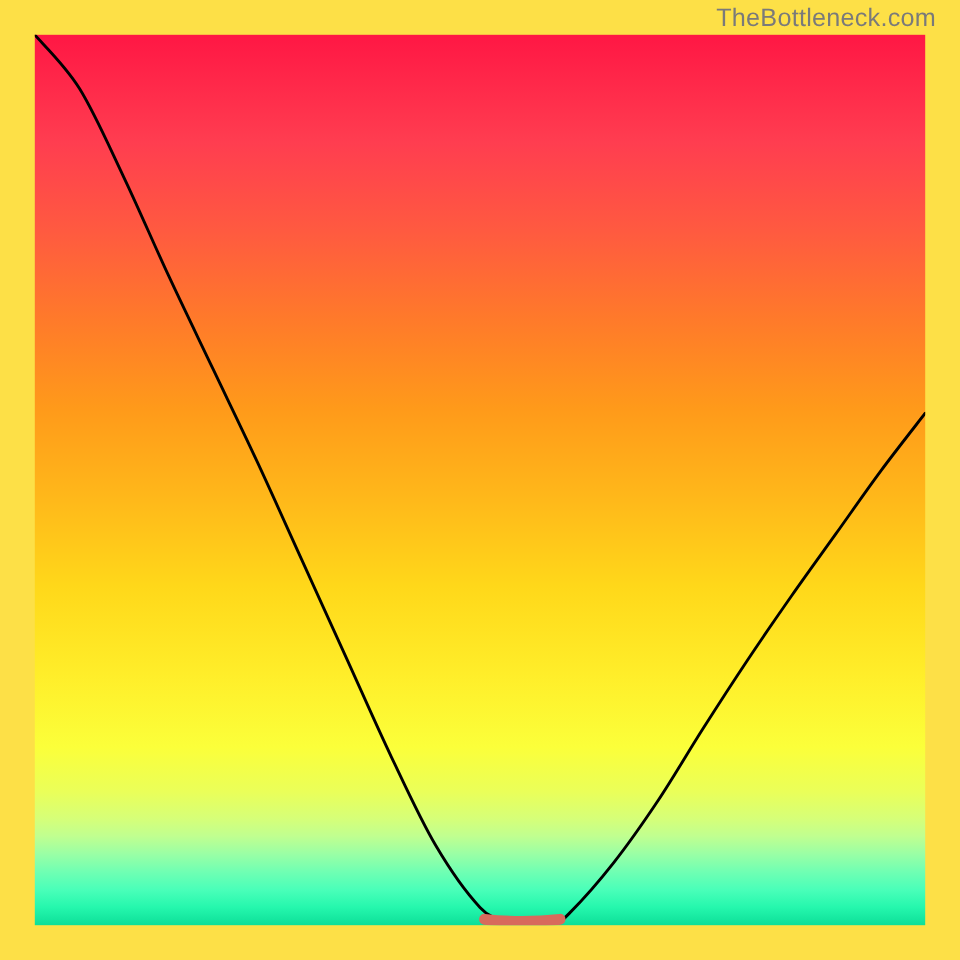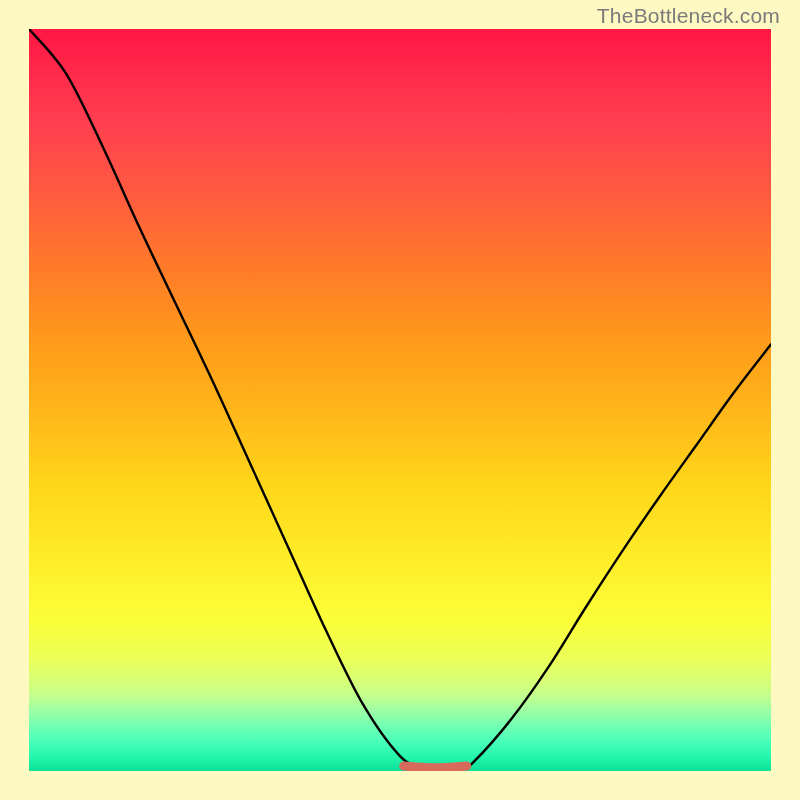--- a/index.html
+++ b/index.html
@@ -10,21 +10,21 @@
     background: #000;
     overflow: hidden;
     font-family: Arial, Helvetica, sans-serif;
   }
   .frame {
     position: absolute;
     left: 0;
     top: 0;
     width: 800px;
     height: 800px;
-    background: #fef9c3;
+    background: #fde047;
   }
   .plot-bg {
     position: absolute;
     left: 29px;
     top: 29px;
     width: 742px;
     height: 742px;
     background: linear-gradient(
       to bottom,
       #ff1744 0%,

